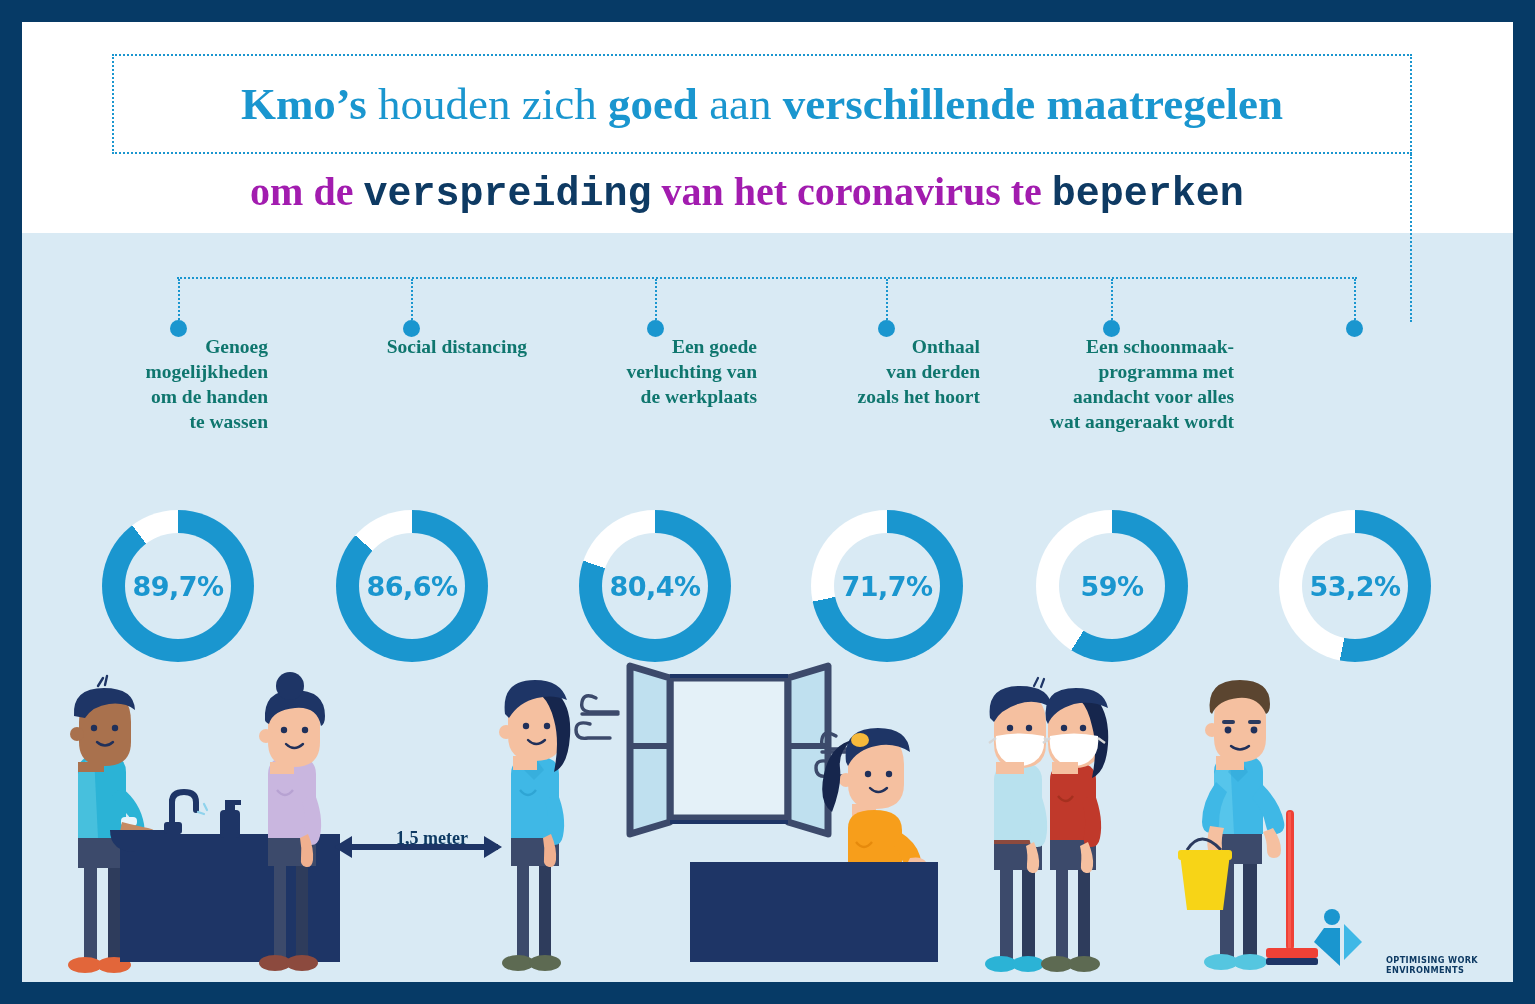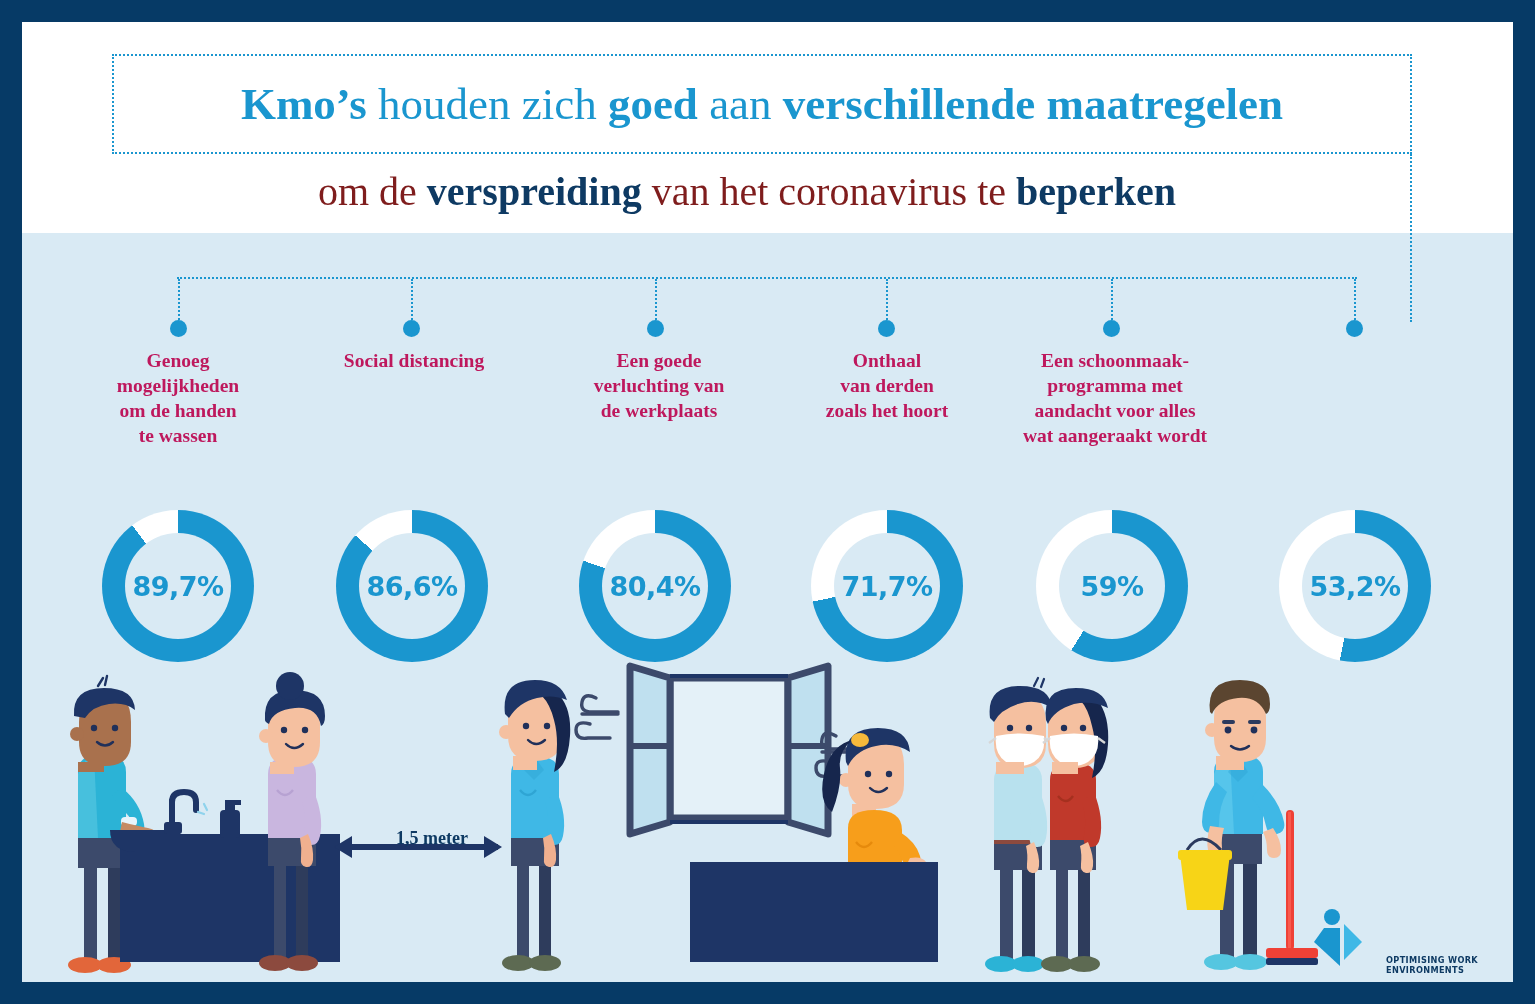--- a/index.html
+++ b/index.html
@@ -51,22 +51,22 @@
     text-align: center;
     font-size: 40px;
     line-height: 60px;
     color: #0e3a63;
     white-space: nowrap;
   }
   .t-bold { font-weight: bold; }
   .t-light { font-weight: normal; text-align: right; }
   .title-line1 .t-bold { color: #1a96cf; }
   .title-line1 .t-light { color: #1a96cf; }
-  .title-line2 .t-bold { color: #0e3a63; }
-  .title-line2 .t-light { color: #7f1d1d; }
+  .title-line2 .t-bold { color: #0e3a63; font-family: Liberation Mono, monospace; }
+  .title-line2 .t-light { color: #a21caf; font-weight: bold; }
 
   
   .drop-from-title {
     position: absolute;
     left: 1388px; top: 132px;
     width: 0; height: 168px;
     border-left: 2px dotted #1a96cf;
   }
 
   
@@ -87,26 +87,26 @@
     position: absolute;
     top: 298px;
     width: 17px; height: 17px;
     border-radius: 50%;
     background: #1a96cf;
   }
 
   
   .col-head {
     position: absolute;
-    top: 326px;
-    text-align: center;
+    top: 312px;
+    text-align: right;
     font-weight: bold;
     font-size: 19.5px;
     line-height: 25px;
-    color: #be185d;
+    color: #0f766e;
   }
 
   
   .donut-wrap { position: absolute; top: 488px; width: 152px; height: 152px; }
   .donut { width: 152px; height: 152px; border-radius: 50%; position: relative; }
   .donut-hole {
     position: absolute; left: 23px; top: 23px;
     width: 106px; height: 106px;
     border-radius: 50%;
     background: #d9eaf4;

